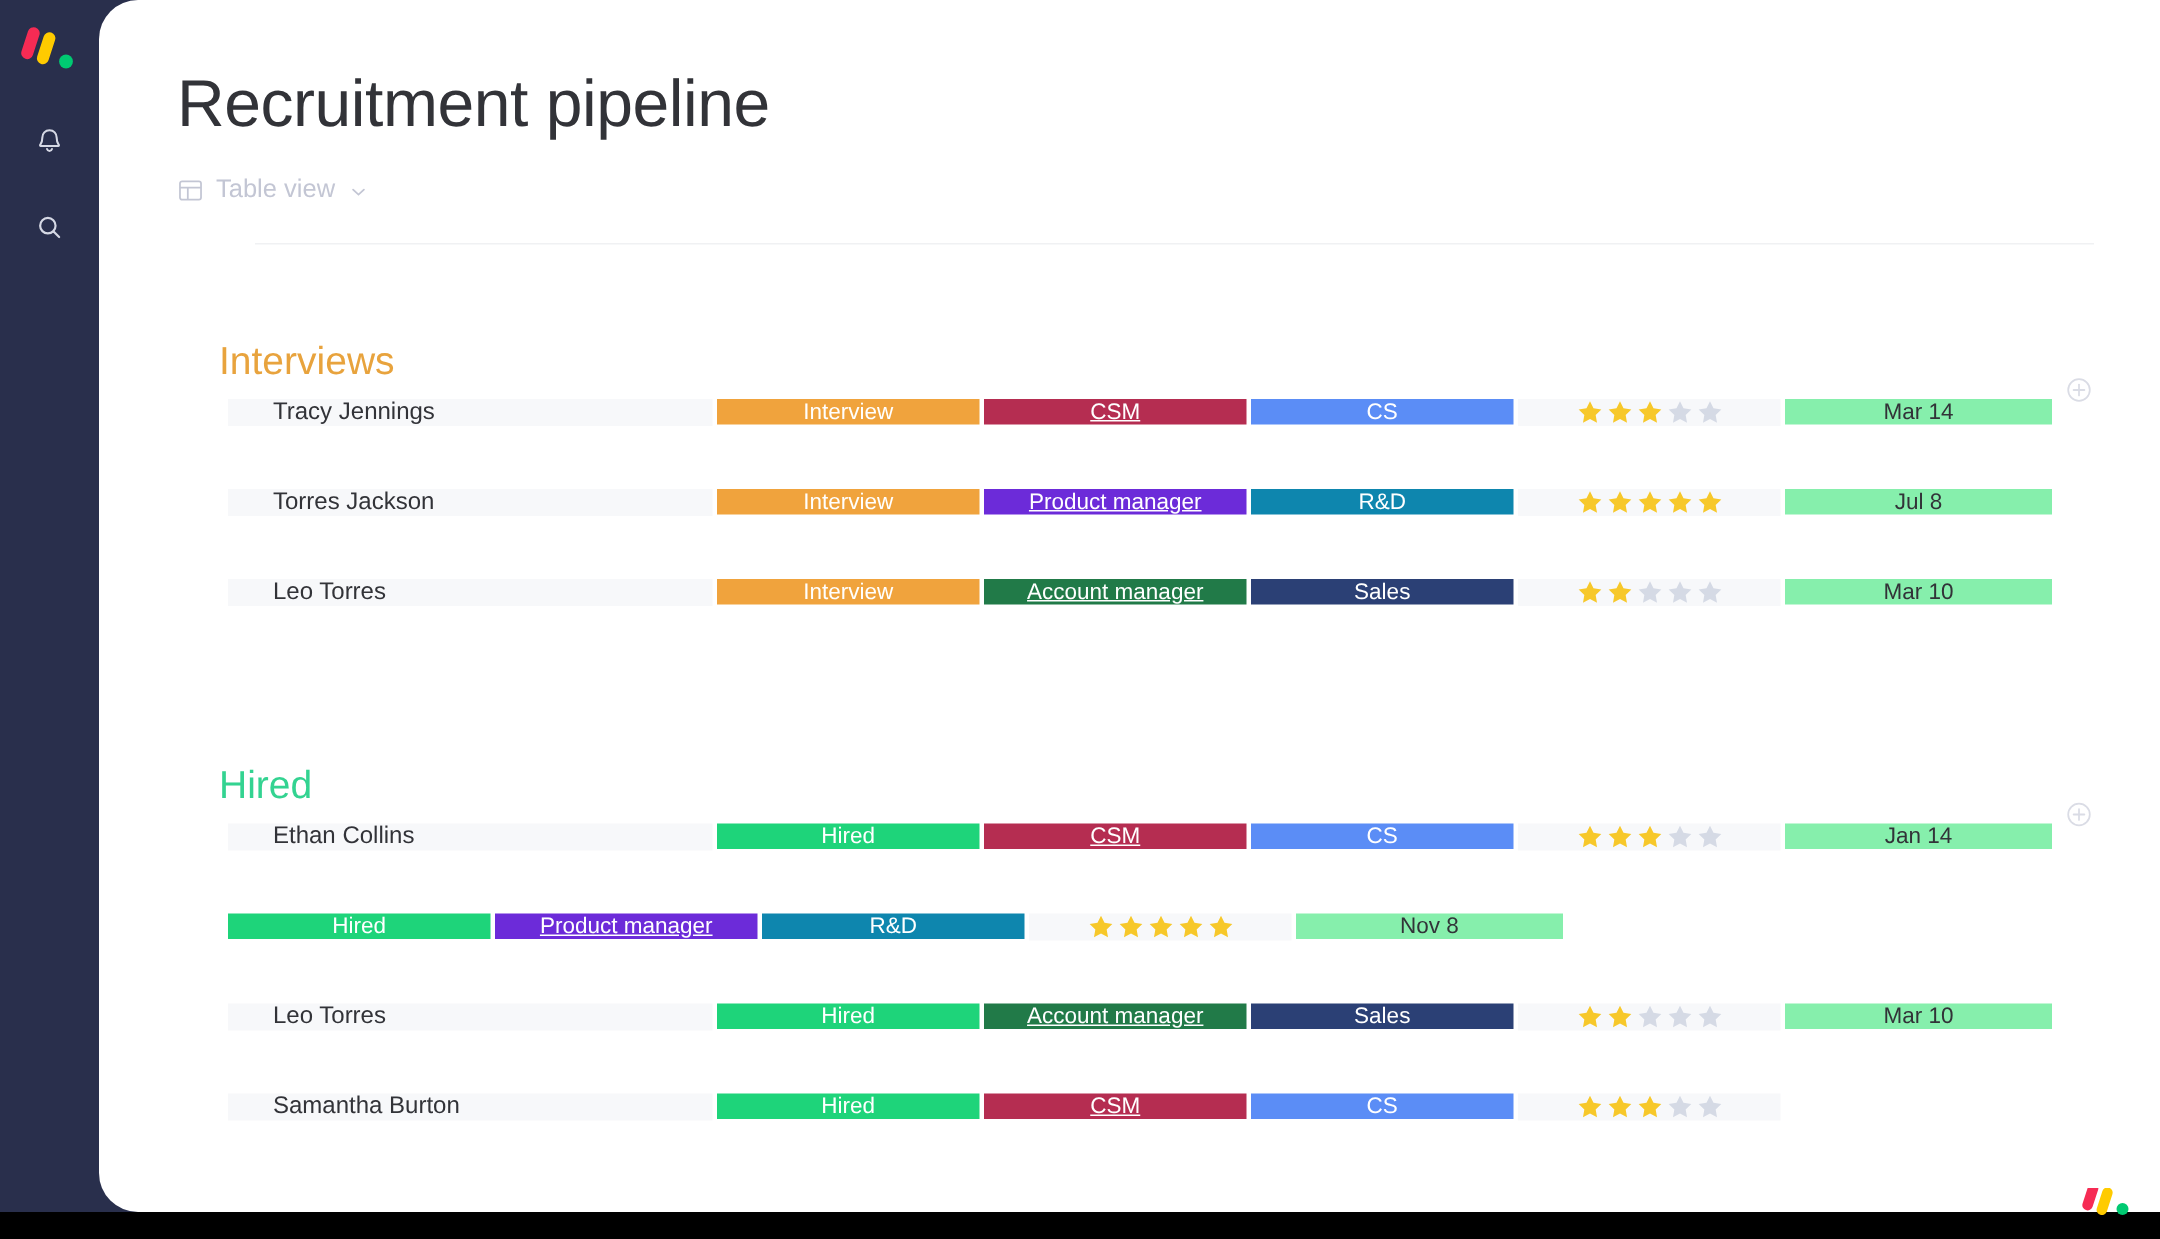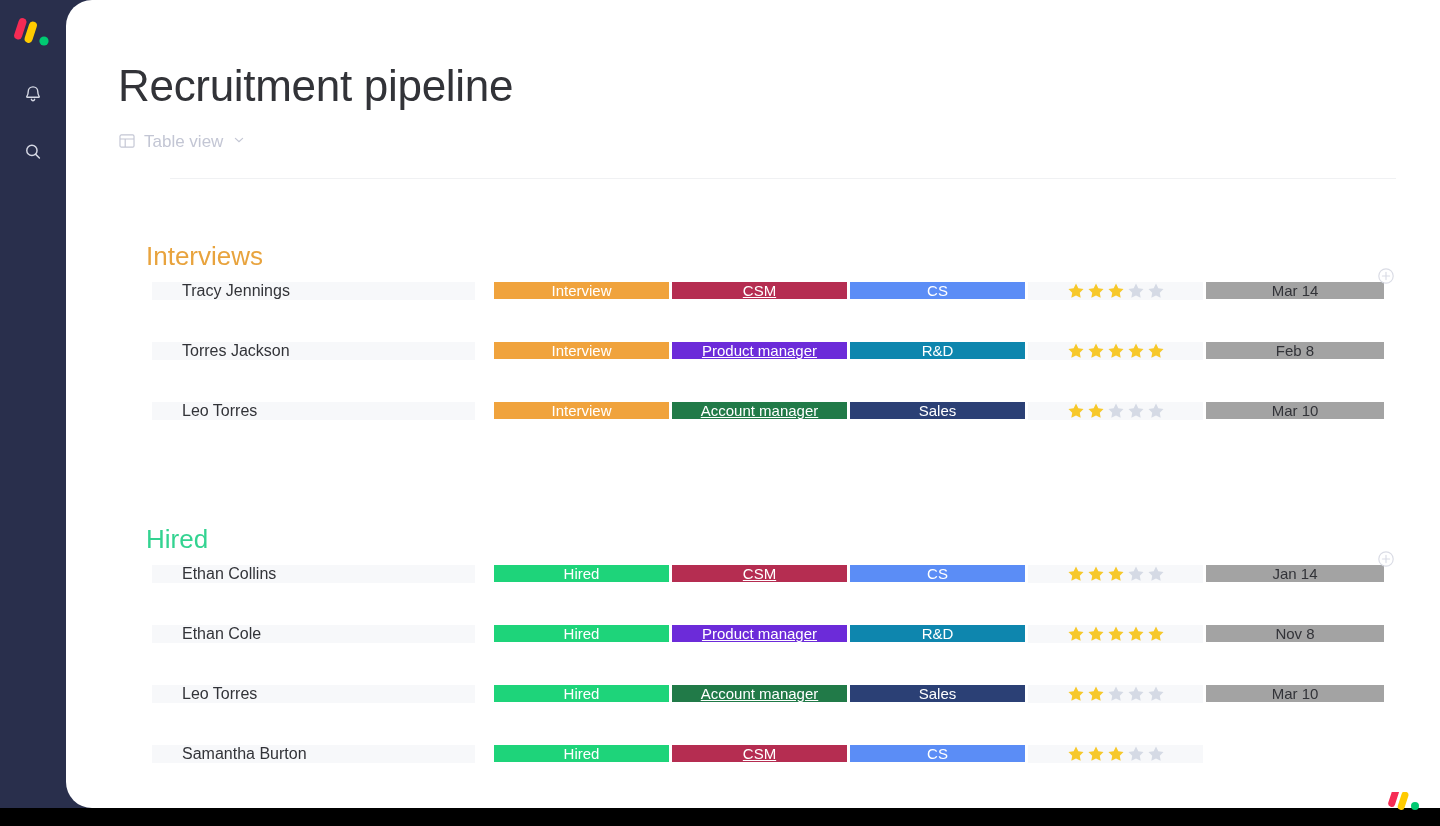--- a/index.html
+++ b/index.html
@@ -77,33 +77,33 @@
     right: 14px;
     bottom: 12px;
     width: 42px;
     height: 22px;
     z-index: 6;
     pointer-events: none;
   }
 
   
   #header {
-    padding: 60px 0 0 52px;
+    padding: 44px 0 0 52px;
   }
   #page-title {
     font-size: 44px;
     line-height: 52px;
     font-weight: 400;
     color: #323338;
     letter-spacing: -0.3px;
   }
   #view-row {
     margin-top: 20px;
     display: flex;
-    align-items: flex-start;
+    align-items: flex-end;
     gap: 8px;
     color: #C3C6D4;
     width: max-content;
     cursor: pointer;
   }
   #view-label {
     font-size: 17px;
     color: #C3C6D4;
   }
   .chev { display: block; }
@@ -160,32 +160,32 @@
   }
   .cell-name {
     flex: 0 0 323px;
     background: #F7F8FA;
     justify-content: flex-start;
     padding-left: 30px;
     color: #323338;
     font-size: 16px;
     margin-right: 3px;
   }
-  .cell-status  { flex: 0 0 175px; margin-right: 3px; margin-left: 16px; }
+  .cell-status  { flex: 0 0 175px; margin-right: 3px; }
   .cell-role    { flex: 0 0 175px; margin-right: 3px; text-decoration: underline; }
   .cell-dept    { flex: 0 0 175px; margin-right: 3px; }
   .cell-rating  {
     flex: 0 0 175px;
     background: #F7F8FA;
     margin-right: 3px;
     gap: 2px;
   }
   .cell-date    {
     flex: 0 0 178px;
-    background: #a3a3a3;
+    background: #86efac;
     color: #323338;
     font-size: 15px;
     margin-right: 3px;
   }
   .cell-empty   {
     flex: 0 0 54px;
     background: #F2F3F7;
   }
 
   .star { width: 18px; height: 18px; display: block; }
@@ -318,21 +318,21 @@
                 <svg viewBox="0 0 20 20" class="star">
                   <path d="M10 1.6l2.6 5.3 5.8.85-4.2 4.1 1 5.75L10 14.9l-5.2 2.7 1-5.75-4.2-4.1 5.8-.85z" fill="#F7C82A"></path>
                 </svg>
               </span>
               <span>
                 <svg viewBox="0 0 20 20" class="star">
                   <path d="M10 1.6l2.6 5.3 5.8.85-4.2 4.1 1 5.75L10 14.9l-5.2 2.7 1-5.75-4.2-4.1 5.8-.85z" fill="#F7C82A"></path>
                 </svg>
               </span>
             </div>
-            <div class="cell cell-date">Feb 8</div>
+            <div class="cell cell-date">Jul 8</div>
             <div class="cell cell-empty"></div>
           </div>
           <div class="row">
             <div class="row-bar"></div>
             <div class="cell cell-name">Leo Torres</div>
             <div class="cell cell-status" style="background: rgb(240, 163, 61); color: rgb(255, 255, 255);">Interview</div>
             <div class="cell cell-role" style="background: rgb(33, 122, 72); color: rgb(255, 255, 255);">Account manager</div>
             <div class="cell cell-dept" style="background: rgb(43, 64, 117); color: rgb(255, 255, 255);">Sales</div>
             <div class="cell cell-rating">
               <span>
@@ -403,21 +403,20 @@
                 <svg viewBox="0 0 20 20" class="star">
                   <path d="M10 1.6l2.6 5.3 5.8.85-4.2 4.1 1 5.75L10 14.9l-5.2 2.7 1-5.75-4.2-4.1 5.8-.85z" fill="#D5DAE5"></path>
                 </svg>
               </span>
             </div>
             <div class="cell cell-date">Jan 14</div>
             <div class="cell cell-empty"></div>
           </div>
           <div class="row">
             <div class="row-bar"></div>
-            <div class="cell cell-name">Ethan Cole</div>
             <div class="cell cell-status" style="background: rgb(30, 212, 122); color: rgb(255, 255, 255);">Hired</div>
             <div class="cell cell-role" style="background: rgb(108, 43, 217); color: rgb(255, 255, 255);">Product manager</div>
             <div class="cell cell-dept" style="background: rgb(14, 134, 174); color: rgb(255, 255, 255);">R&amp;D</div>
             <div class="cell cell-rating">
               <span>
                 <svg viewBox="0 0 20 20" class="star">
                   <path d="M10 1.6l2.6 5.3 5.8.85-4.2 4.1 1 5.75L10 14.9l-5.2 2.7 1-5.75-4.2-4.1 5.8-.85z" fill="#F7C82A"></path>
                 </svg>
               </span>
               <span>

